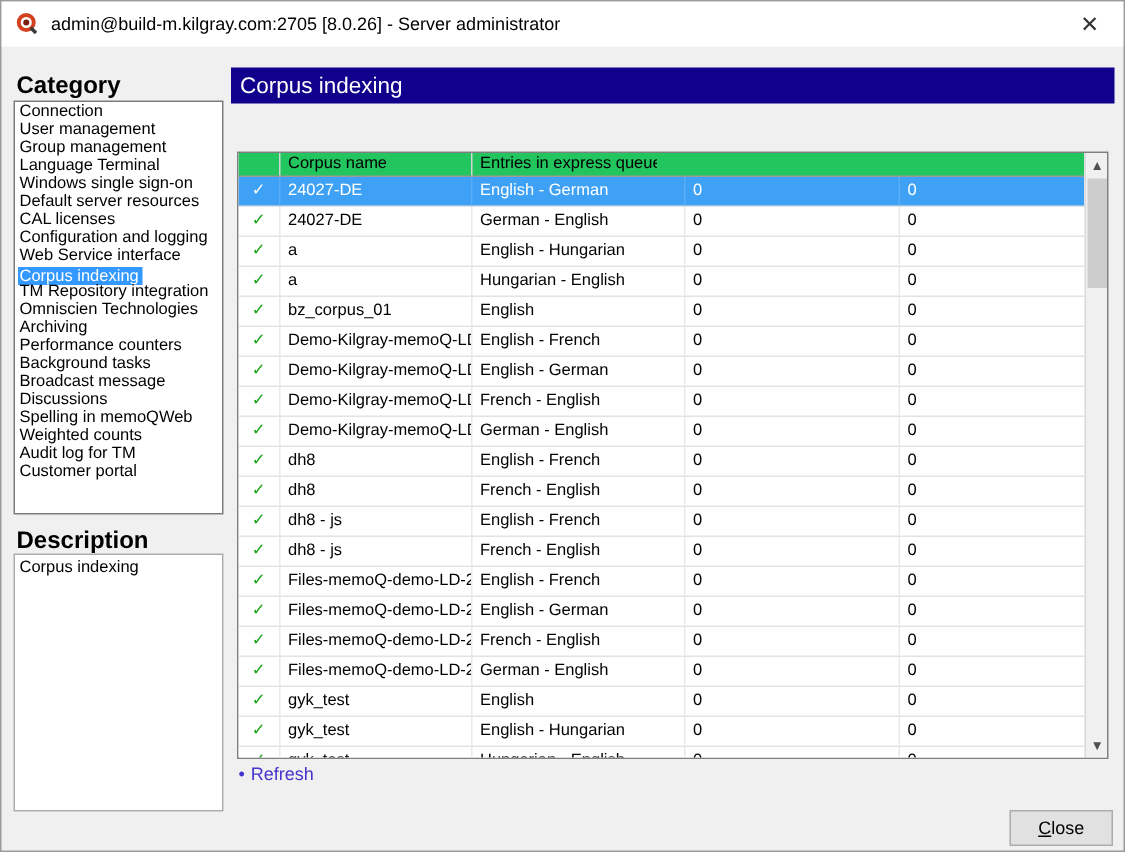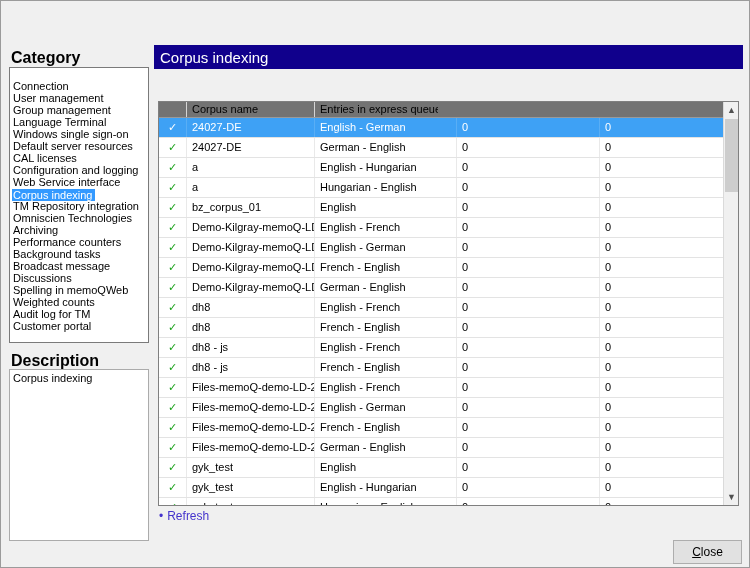--- a/index.html
+++ b/index.html
@@ -25,21 +25,21 @@
   }
 
   
   .side-label { position:absolute; left:10px; font-weight:bold; font-size:16px; }
   .label-category { top:48px; }
   .label-description { top:351px; }
 
   .category-list {
     position:absolute; left:8px; top:66px; width:140px; height:276px;
     background:#FFFFFF; border:1px solid #7A7A7A; overflow:hidden;
-    padding:12px 0 0 2px;
+    padding:0 0 0 2px;
   }
   .category-list .item {
     font-size:11px; line-height:12px; height:12px; white-space:nowrap;
     padding-left:1px; cursor:default;
   }
   .category-list .item.selected { background:#3399FF; color:#FFFFFF; display:inline-block; padding-right:2px; }
   .category-list .item-wrap { height:12px; }
 
   .description-box {
     position:absolute; left:8px; top:368px; width:140px; height:172px;
@@ -52,21 +52,21 @@
     background:#10008C; color:#FFFFFF; font-size:15px;
     display:flex; align-items:center; padding-left:6px;
   }
 
   
   .grid {
     position:absolute; left:157px; top:100px; width:581px; height:405px;
     background:#FFFFFF; border:1px solid #7F7F7F; overflow:hidden;
   }
   .grid-inner { position:absolute; left:0; top:0; width:564px; height:403px; overflow:hidden; }
-  .grid-header { display:flex; height:16px; background:#737373; border-bottom:1px solid #9A9A9A; }
+  .grid-header { display:flex; height:16px; background:#22c55e; border-bottom:1px solid #9A9A9A; }
   .grid-header .hcell {
     font-size:11px; line-height:15px; padding-left:5px; white-space:nowrap; overflow:hidden;
     border-right:1px solid #D5D5D5;
   }
   .grid-row { display:flex; height:20px; background:#FFFFFF; border-bottom:1px solid #E3E3E3; }
   .grid-row .cell {
     font-size:11px; line-height:19px; padding-left:5px; white-space:nowrap; overflow:hidden;
     border-right:1px solid #E9E9E9;
   }
   .grid-row.selected { background:#3EA1F5; }
@@ -106,20 +106,29 @@
     display:flex; align-items:center; justify-content:center; cursor:default;
     font-family:"Liberation Sans","DejaVu Sans",sans-serif;
   }
   .close-btn u { text-decoration:underline; }
 </style>
 </head>
 <body>
 
 <div class="window">
 
+  <div class="titlebar">
+    <svg class="app-icon" viewBox="0 0 16 16">
+      <circle cx="7.5" cy="7" r="5" fill="#ffffff" stroke="#D2401E" stroke-width="2.6"></circle>
+      <line x1="10.5" y1="10.5" x2="14" y2="14" stroke="#3A3A3A" stroke-width="2.4"></line>
+      <circle cx="7.5" cy="7" r="2" fill="#7a1f10"></circle>
+    </svg>
+    <span class="title-text">admin@build-m.kilgray.com:2705 [8.0.26] - Server administrator</span>
+    <div class="close-x">✕</div>
+  </div>
 
   <div class="side-label label-category">Category</div>
   <div class="category-list" id="category-list">
       <div class="item-wrap">
         <div class="item">Connection</div>
       </div>
       <div class="item-wrap">
         <div class="item">User management</div>
       </div>
       <div class="item-wrap">

